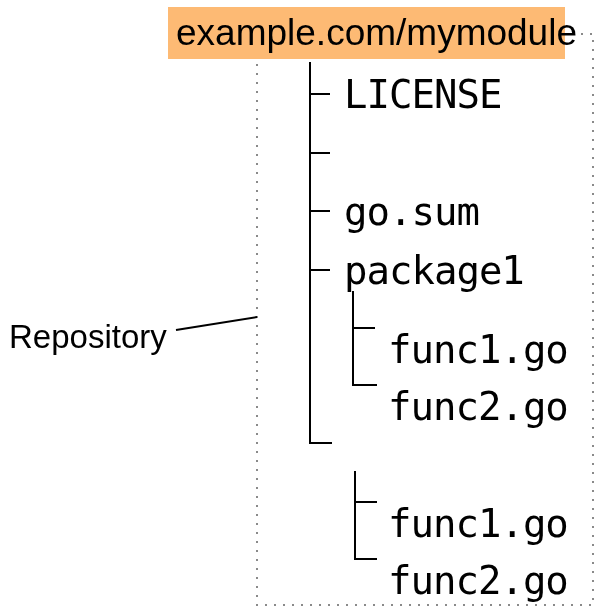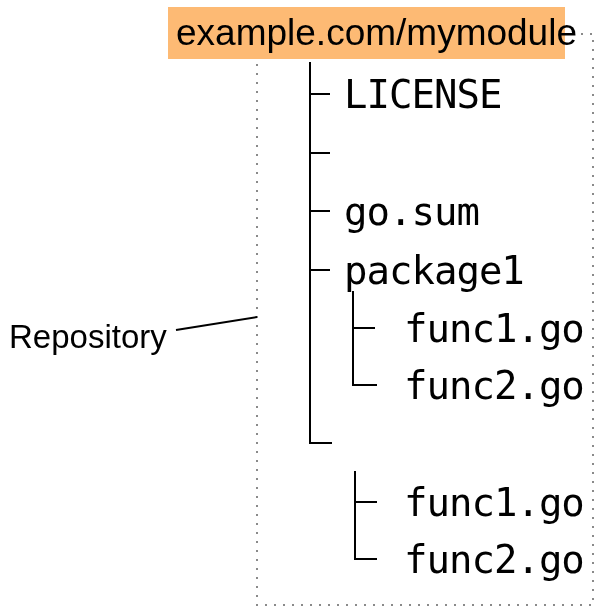--- a/index.html
+++ b/index.html
@@ -45,21 +45,21 @@
     top: 337px;
     font-size: 33px;
     font-family: "Liberation Sans", sans-serif;
   }
   .tree-item {
     font-family: "DejaVu Sans Mono", "Liberation Mono", monospace;
     font-size: 39px;
     letter-spacing: -1px;
   }
   .lvl1 { left: 344px; }
-  .lvl2 { left: 404px; }
+  .lvl2 { left: 388px; margin-top: 21px; }
 </style>
 </head>
 <body>
 
 <div class="canvas">
 
   <svg class="lines-svg" width="602" height="610" viewBox="0 0 602 610">
 
     <rect x="257" y="34" width="336" height="571" fill="none" stroke="#8a8a8a" stroke-width="2" stroke-dasharray="2 7"></rect>
 

